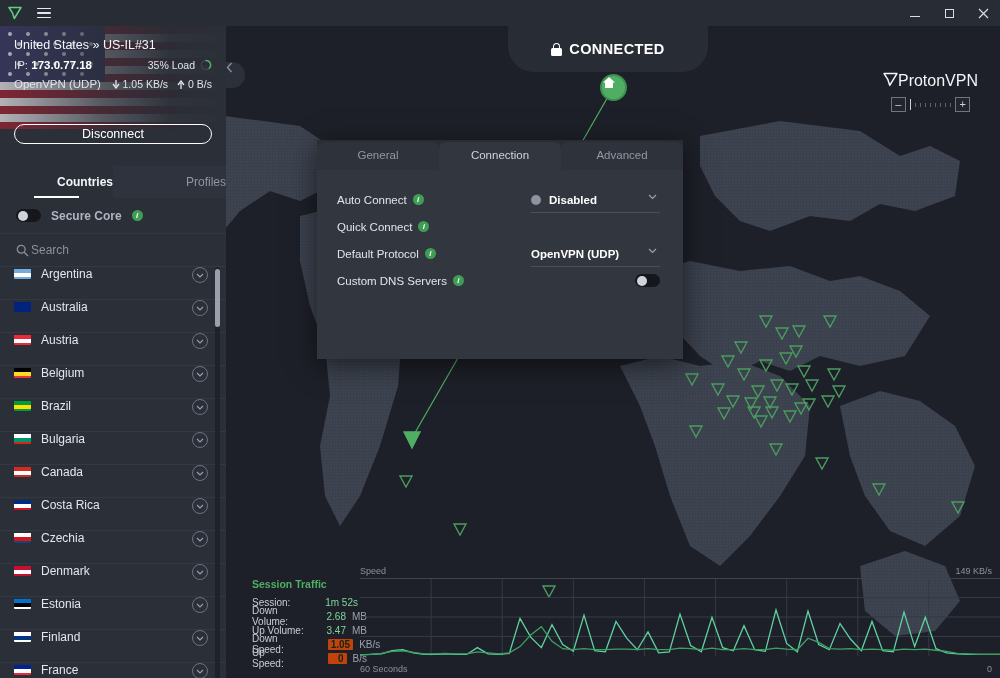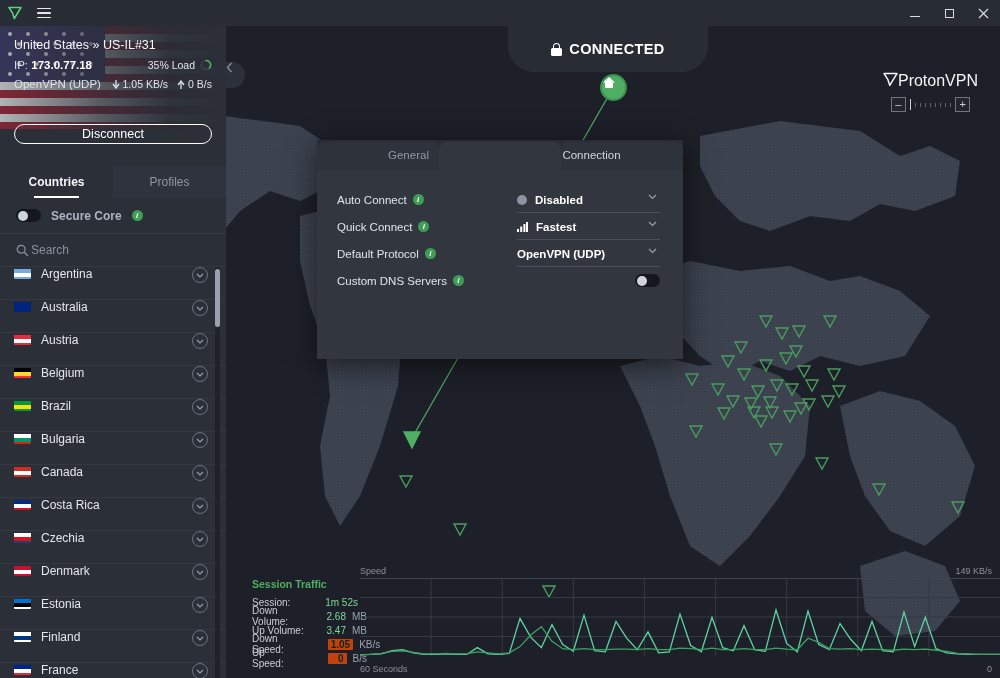--- a/index.html
+++ b/index.html
@@ -90,21 +90,21 @@
   .proto { color: #dfe3e9; font-size: 11.5px; }
   .speeds { color: #dfe3e9; font-size: 10.5px; display: flex; align-items: center; gap: 9px; text-align: center; }
   .speeds span { display: flex; align-items: center; gap: 3px; }
   .disconnect {
     position: absolute; left: 14px; top: 98px; width: 198px; height: 20px;
     border: 1.4px solid #ffffff; border-radius: 15px; background: transparent;
     color: #ffffff; font-size: 12.5px; font-family: "Liberation Sans", sans-serif;
   }
 
   .tabs { position: absolute; top: 140px; left: 0; width: 226px; height: 32px; display: flex; }
-  .tab { flex: 1; display: flex; align-items: center; justify-content: center;
+  .tab { flex: 1; display: flex; align-items: center; justify-content: flex-end;
          font-size: 12px; color: #8f96a3; position: relative; }
   .tab.active { color: #f4f6f9; font-weight: bold; background: #2b2f38; }
   .tab.inactive { background: #2f333d; }
   .tabline { position: absolute; bottom: 0; left: 34px; right: 34px; height: 2px; background: #ffffff; }
 
   .securecore {
     position: absolute; top: 172px; left: 0; width: 226px; height: 36px;
     display: flex; align-items: center; gap: 10px; padding-left: 16px;
     border-bottom: 1px solid #333842;
   }
@@ -145,21 +145,21 @@
   .dlg-tabs { height: 30px; background: #282c35; display: flex; position: relative; }
   .dtab { flex: 1; display: flex; align-items: center; justify-content: center; font-size: 11.5px;
           color: #9098a5; position: relative; z-index: 2; }
   .dtab.active { color: #cfd4dc; }
   .tabshape { position: absolute; top: 0; height: 30px; z-index: 1; }
   .dlg-body { position: relative; height: 160px; background: #32363f; padding: 16px 20px 0 20px; }
   .srow { display: flex; align-items: center; height: 27px; margin-bottom: 0px; }
   .slabel { width: 180px; color: #e1e5ea; font-size: 11.5px; display: flex; align-items: center; gap: 6px; }
   .info { width: 11px; height: 11px; border-radius: 50%; background: #3f9e55; color: #fff;
           font-size: 8px; font-weight: bold; display: flex; align-items: center; justify-content: center; font-style: italic; }
-  .sval { flex: 1; display: flex; align-items: center; gap: 8px; position: relative; height: 27px; }
+  .sval { flex: 1; display: flex; align-items: center; gap: 8px; position: relative; height: 27px; margin-left: 14px; }
   .sval-text { color: #ffffff; font-size: 11.5px; font-weight: bold; }
   .underline { position: absolute; left: 0; right: 3px; bottom: 0; height: 1px; background: #4a4f59; }
   .caret { position: absolute; right: 6px; bottom: 9px; }
   .graydot { width: 10px; height: 10px; border-radius: 50%; background: #8d939f; }
 
   
   .graphpanel { position: absolute; left: 226px; bottom: 0; width: 774px; height: 120px; }
   .traffic { position: absolute; left: 26px; top: 20px; width: 115px; font-size: 10px; }
   .traffic h4 { color: #4fae63; font-size: 10.5px; margin-bottom: 5px; }
   .trow { display: flex; align-items: center; height: 14px; }
@@ -664,20 +664,23 @@
         <path d="M0,30 L0,10 Q0,2 8,2 L114,2 Q122,2 122,10 L122,30 Z" fill="#2e323b"></path>
         <path d="M244,30 L244,10 Q244,2 252,2 L358,2 Q366,2 366,10 L366,30 Z" fill="#2e323b"></path>
         <path d="M122,30 L122,10 Q122,2 130,2 L236,2 Q244,2 244,10 L244,30 Z" fill="#32363f"></path>
       </svg>
       <div class="dtab">
           <span>General</span>
         </div>
       <div class="dtab active">
           <span>Connection</span>
         </div>
+      <div class="dtab">
+          <span>Advanced</span>
+        </div>
     </div>
 
     <div class="dlg-body">
 
       <div class="srow">
         <div class="slabel">
           <span>Auto Connect</span>
           <span class="info">i</span>
         </div>
         <div class="sval">
@@ -690,37 +693,20 @@
           </span>
           <span class="underline"></span>
         </div>
       </div>
 
       <div class="srow">
         <div class="slabel">
           <span>Quick Connect</span>
           <span class="info">i</span>
         </div>
-        <div class="sval">
-          <span>
-            <svg width="11" height="10" viewBox="0 0 11 10">
-                <rect x="0" y="7" width="2" height="3" fill="#ffffff"></rect>
-                <rect x="3.2" y="4.5" width="2" height="5.5" fill="#ffffff"></rect>
-                <rect x="6.4" y="2" width="2" height="8" fill="#ffffff"></rect>
-                <rect x="9" y="0" width="2" height="10" fill="#ffffff"></rect>
-              </svg>
-          </span>
-          <span class="sval-text">Fastest</span>
-          <span class="caret">
-            <svg width="9" height="6" viewBox="0 0 9 6">
-                <path d="M1 1 L4.5 4.5 L8 1" fill="none" stroke="#9aa1ad" stroke-width="1.2"></path>
-              </svg>
-          </span>
-          <span class="underline"></span>
-        </div>
       </div>
 
       <div class="srow">
         <div class="slabel">
           <span>Default Protocol</span>
           <span class="info">i</span>
         </div>
         <div class="sval">
           <span class="sval-text">OpenVPN (UDP)</span>
           <span class="caret">

